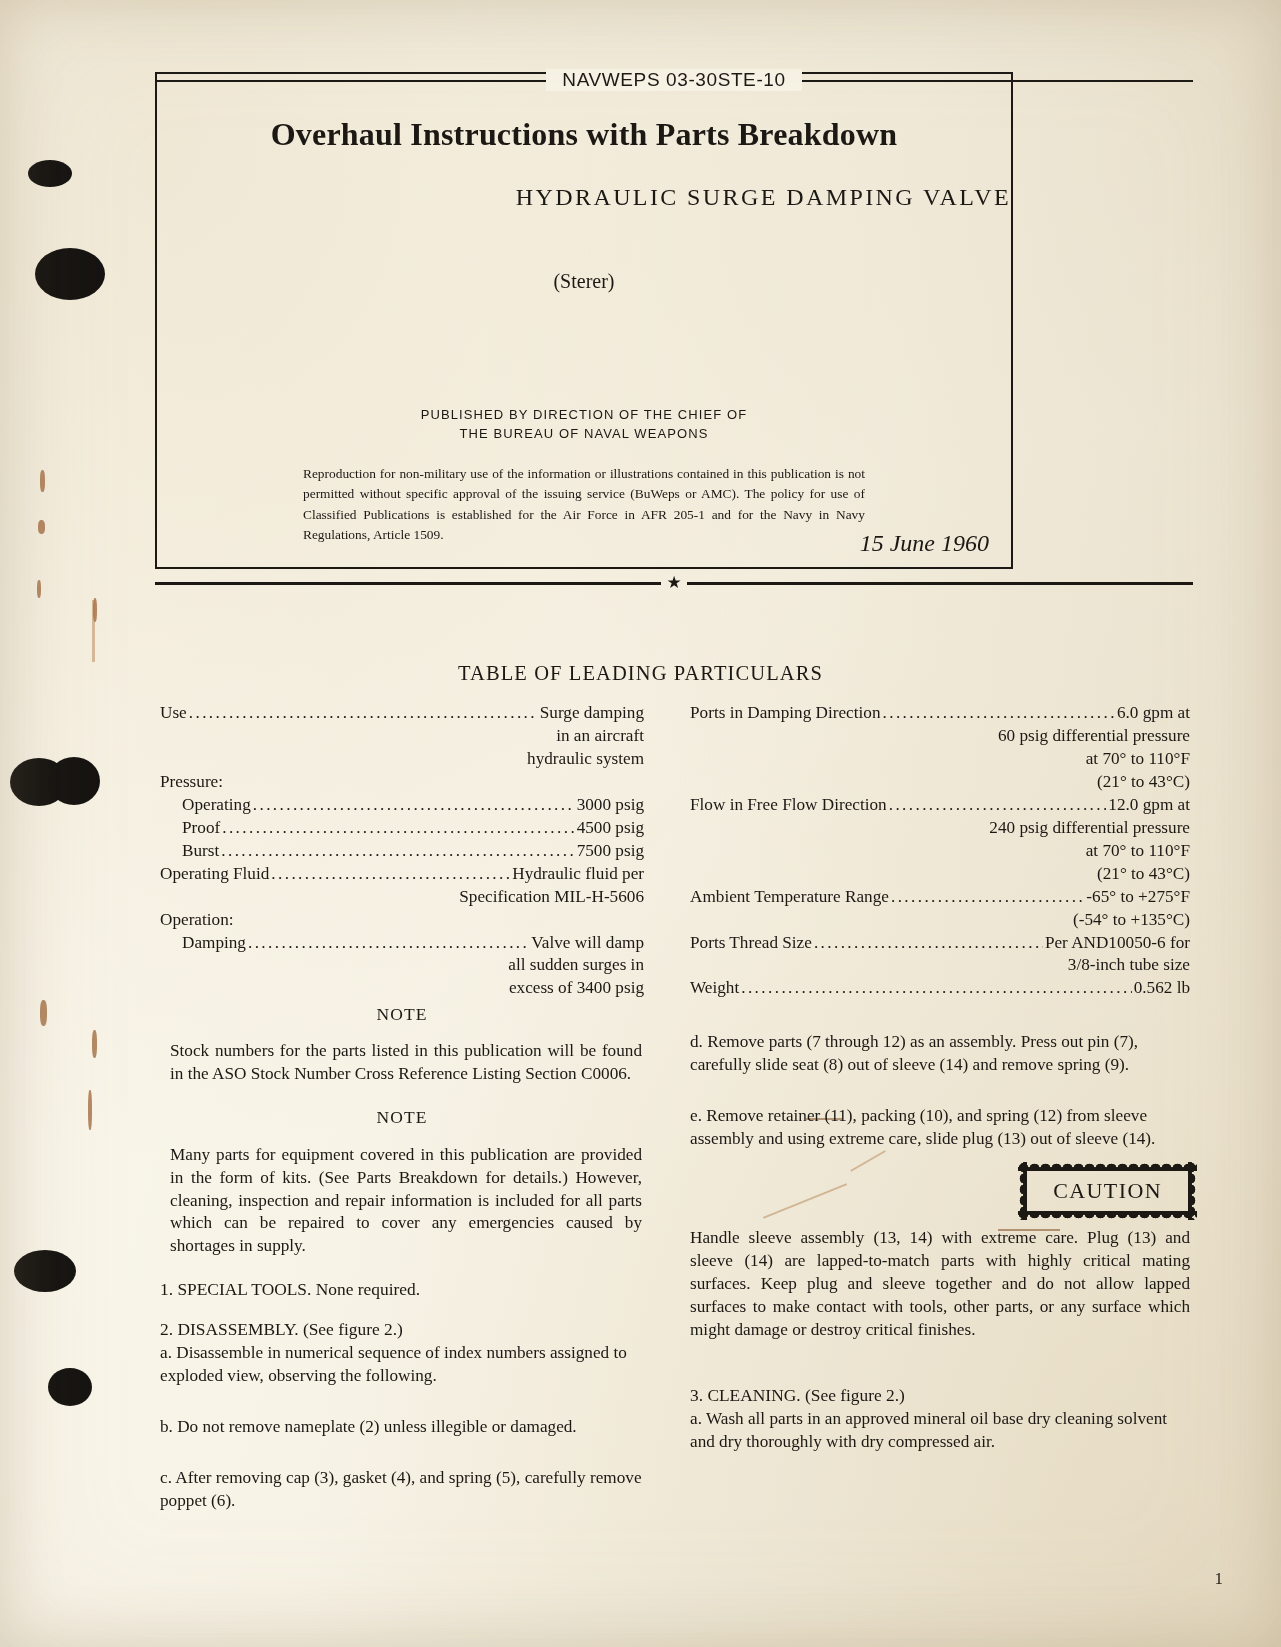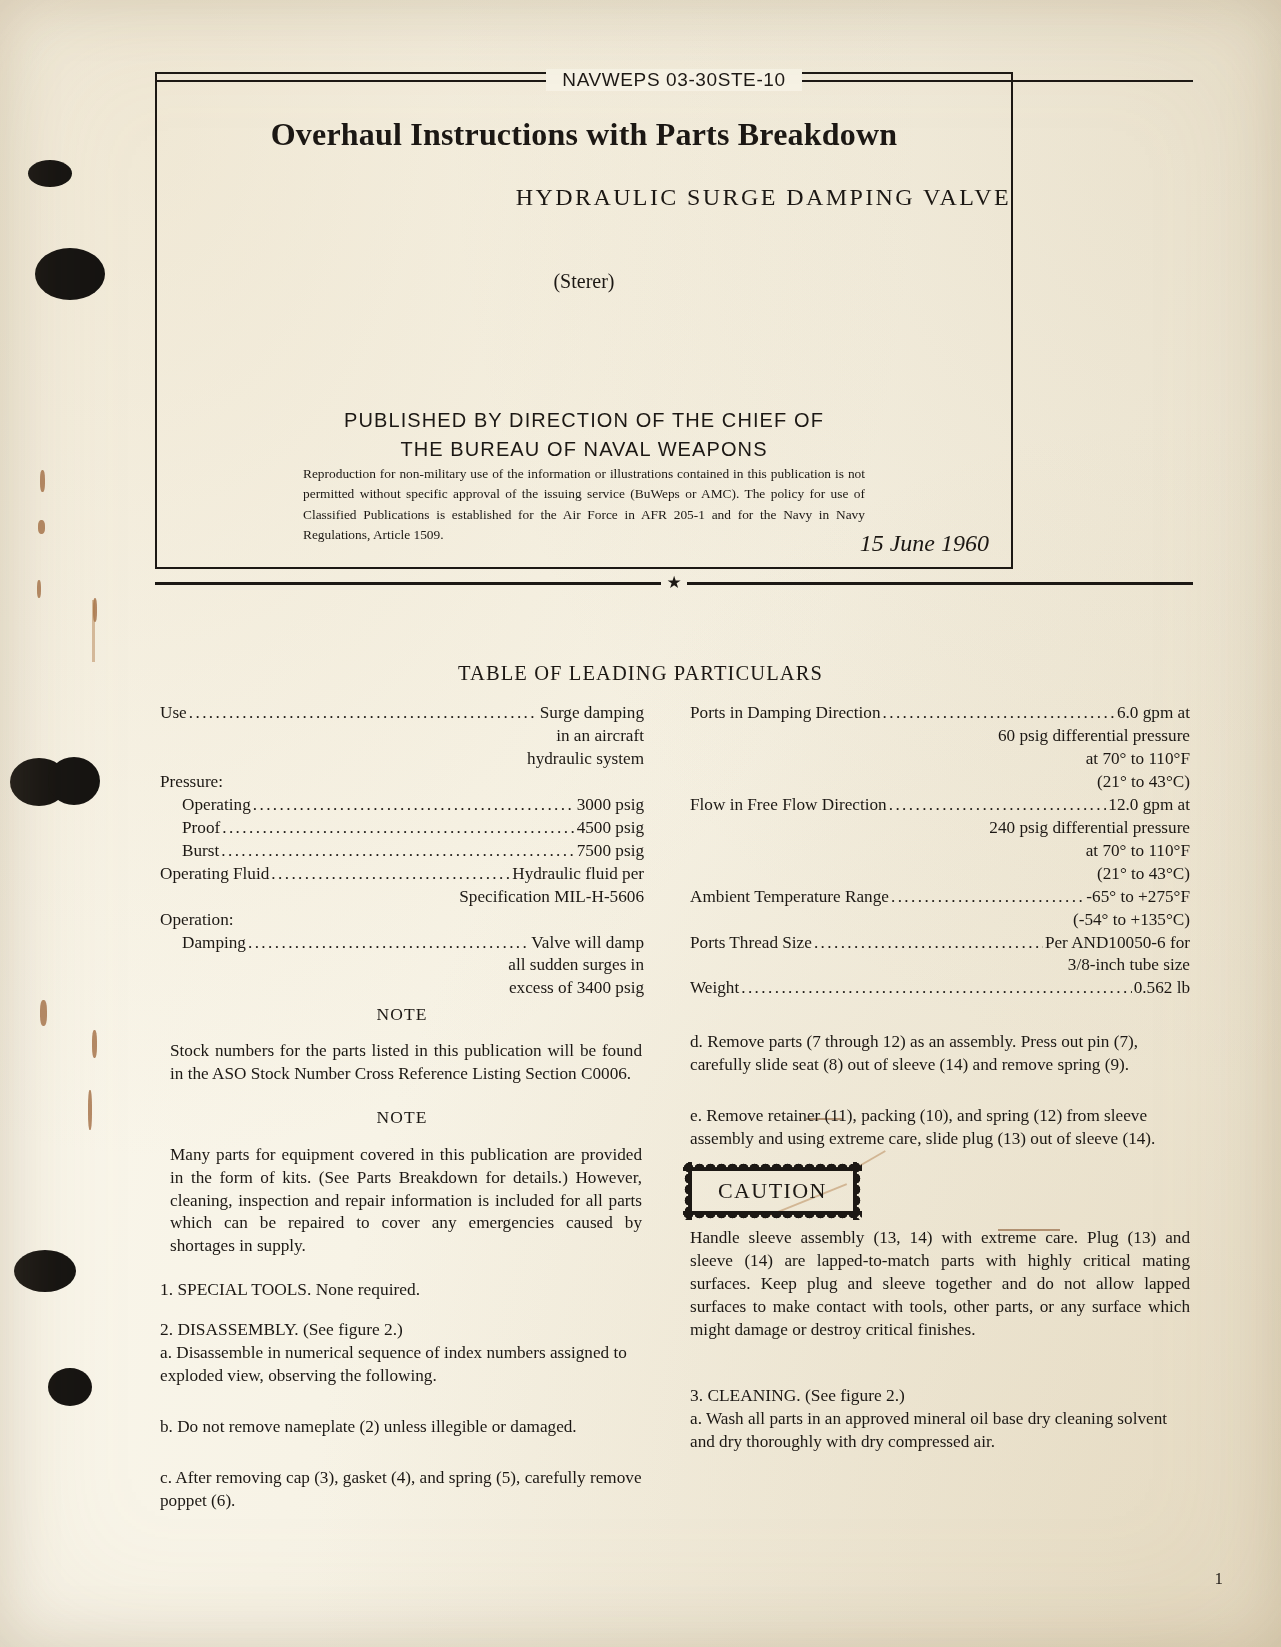--- a/index.html
+++ b/index.html
@@ -65,21 +65,21 @@
     position:absolute;left:0;right:0;top:158px;text-align:center;
     font-size:23px;letter-spacing:1.4px;
   }
   .doc-vendor{
     position:absolute;left:0;right:0;top:196px;text-align:center;
     font-size:20px;
   }
   .pub-by{
     position:absolute;left:0;right:0;top:332px;text-align:center;
     font-family:"Liberation Sans", sans-serif;
-    font-size:20px;letter-spacing:1.1px;line-height:1.45;
+    font-size:13px;letter-spacing:1.1px;line-height:1.45;
   }
   .repro{
     position:absolute;left:146px;right:146px;top:390px;
     font-size:13.4px;line-height:1.52;text-align:justify;
   }
   .pub-date{
     position:absolute;right:22px;bottom:10px;
     font-size:24px;font-style:italic;
   }
   .star-rule-wrap{
@@ -112,21 +112,21 @@
 
   .note-title{text-align:center;letter-spacing:1.1px;font-size:17.5px;}
   .note-body{text-align:justify;}
   .note-body.indent{padding-left:10px;padding-right:2px;}
 
   .sec{margin-top:14px;}
   .sec-head{font-size:17.4px;}
   .hang{padding-left:0;margin-top:28px;}
 
   
-  .caution-wrap{display:flex;justify-content:flex-start;margin:18px 0 14px 0;}
+  .caution-wrap{display:flex;justify-content:flex-end;margin:18px 0 14px 0;}
   .caution-box{position:relative;}
   .caution-inner{
     border:2.4px solid #1c1814;
     padding:5px 26px 6px 26px;
     font-size:22px;letter-spacing:1.4px;
     background:transparent;
     position:relative;z-index:2;
   }
   .scallop{position:absolute;z-index:1;}
   .scallop-t{left:-7px;right:-7px;top:-9px;height:11px;

